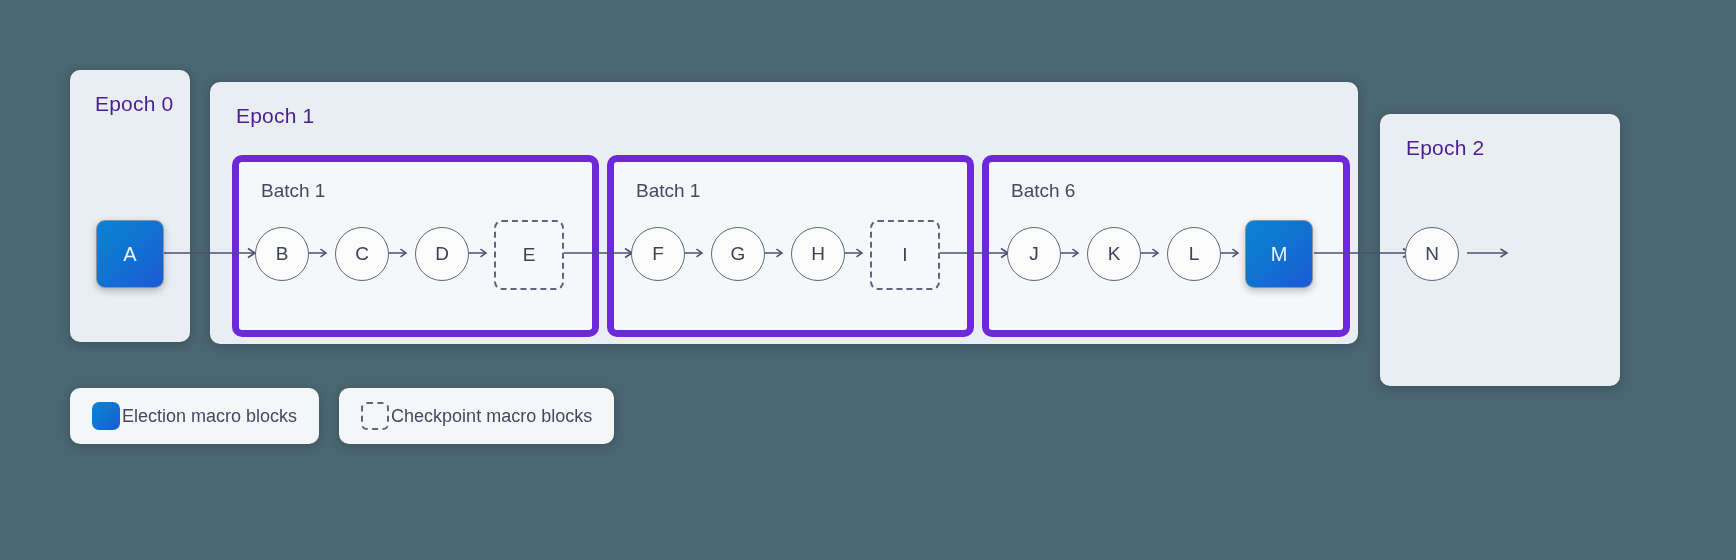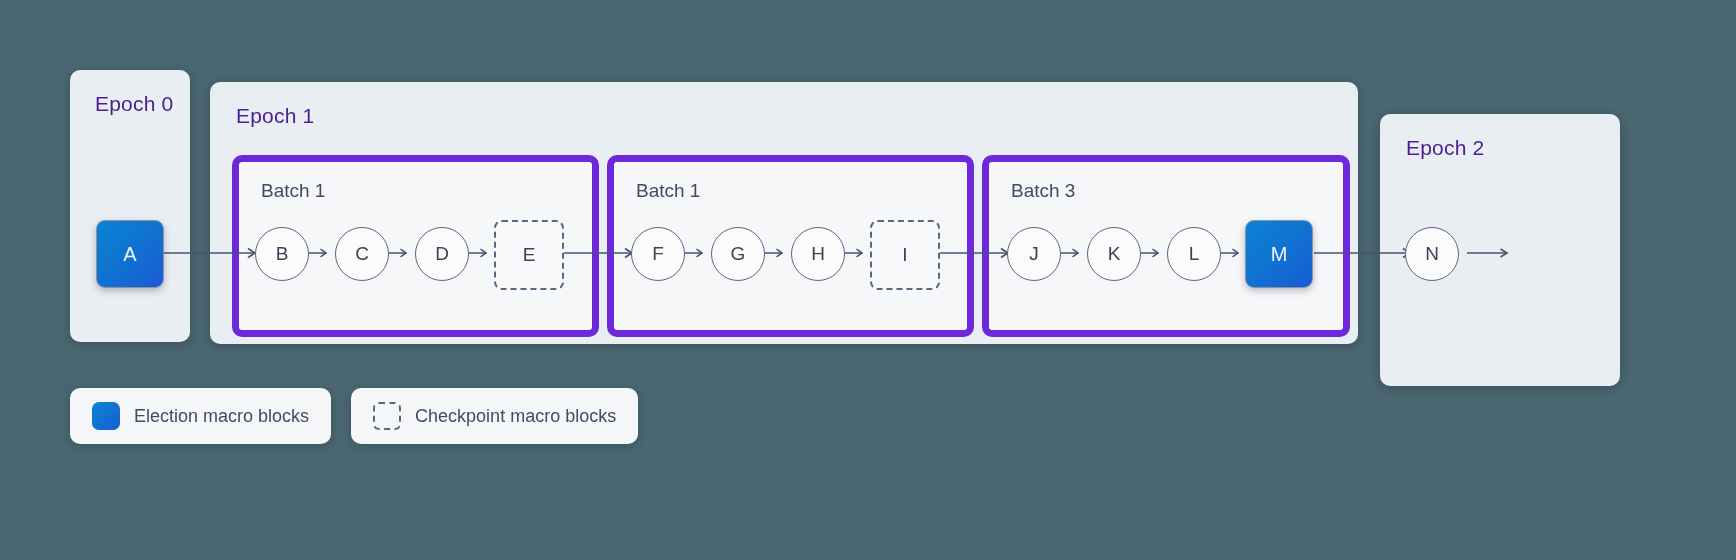--- a/index.html
+++ b/index.html
@@ -73,21 +73,21 @@
     font-size:19px;color:#3d4257;
   }
 
   
   .arrow{ position:absolute; height:14px; display:block; }
   .arrow svg{ display:block; overflow:visible; }
 
   
   .legend{ position:absolute; left:70px; top:388px; display:flex; gap:20px; }
   .legend-item{
-    display:flex;align-items:center;gap:14px;
+    display:flex;align-items:center;gap:2px;
     background:#f5f6f7;
     border-radius:10px;
     padding:0 22px;
     height:56px;
     box-shadow:0 2px 8px rgba(20,30,45,.25);
   }
   .legend-label{ font-size:18px; color:#434a63; white-space:nowrap; }
   .sw-election{
     width:28px;height:28px;border-radius:7px;
     background:linear-gradient(135deg,#0b82d6 0%,#0e77d0 40%,#1a5bd4 100%);
@@ -117,21 +117,21 @@
     <div class="epoch" id="epoch1">
       <div class="epoch-title">Epoch 1</div>
 
       <div class="batch" id="batch1">
         <div class="batch-title">Batch 1</div>
       </div>
       <div class="batch" id="batch2">
         <div class="batch-title">Batch 1</div>
       </div>
       <div class="batch" id="batch3">
-        <div class="batch-title">Batch 3</div>
+        <div class="batch-title">Batch 6</div>
       </div>
     </div>
 
     <div class="epoch" id="epoch2">
       <div class="epoch-title">Epoch 2</div>
     </div>
 
     <div class="arrow" style="left:163px;top:246px;width:100px;">
       <svg width="100" height="14" viewBox="0 0 100 14">
           <g stroke="#4a5270" stroke-width="1.7" fill="none">

